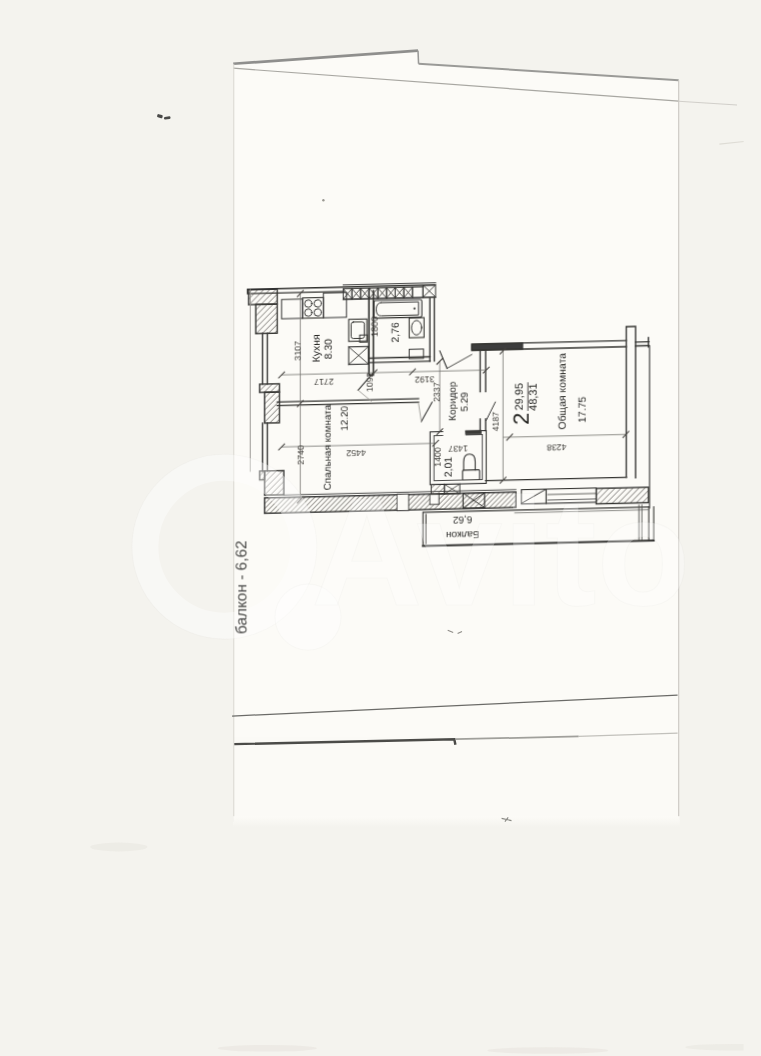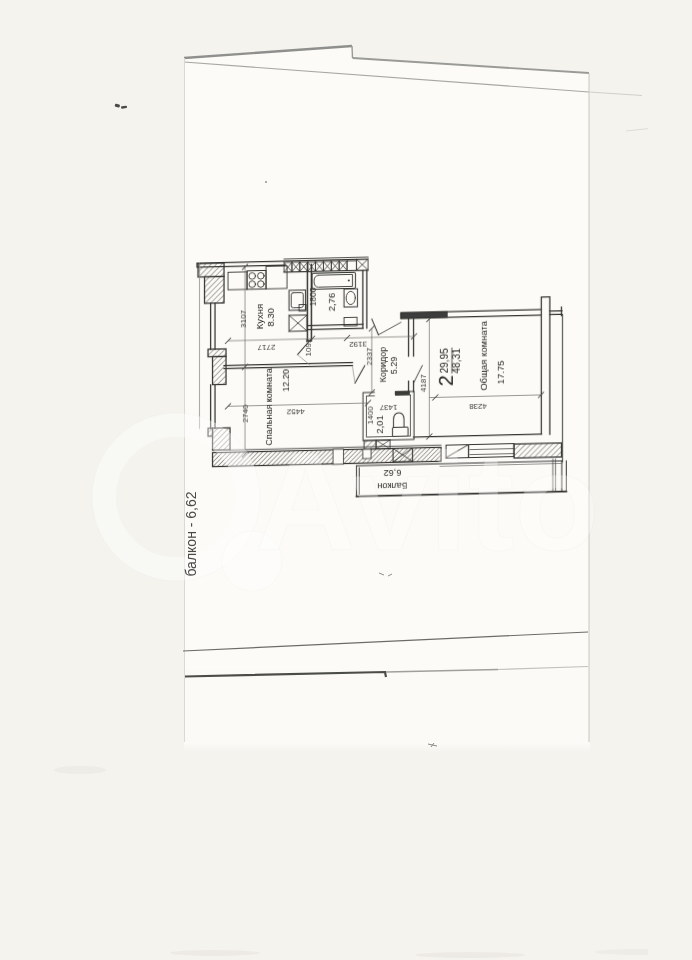--- a/index.html
+++ b/index.html
@@ -1,16 +1,16 @@
 <!DOCTYPE html>
 <html><head>
 <meta charset="utf-8">
 <style>
 html,body{margin:0;padding:0;background:#f4f3ee;}
-#c{position:relative;width:648px;height:960px;overflow:hidden;font-family:"Liberation Sans",sans-serif;}
+#c{position:relative;width:648px;height:960px;overflow:hidden;font-family:"Liberation Sans",sans-serif;padding-left:28px;}
 </style>
 </head>
 <body>
 <div id="c">
 <svg width="692" height="960" viewBox="0 0 692 960">
 <defs>
 <pattern id="hatch" width="3.9" height="3.9" patternUnits="userSpaceOnUse" patternTransform="rotate(45)">
 <rect width="3.9" height="3.9" fill="none"></rect>
 <line x1="0" y1="0" x2="0" y2="3.9" stroke="#4b4945" stroke-width="0.95"></line>
 </pattern>

